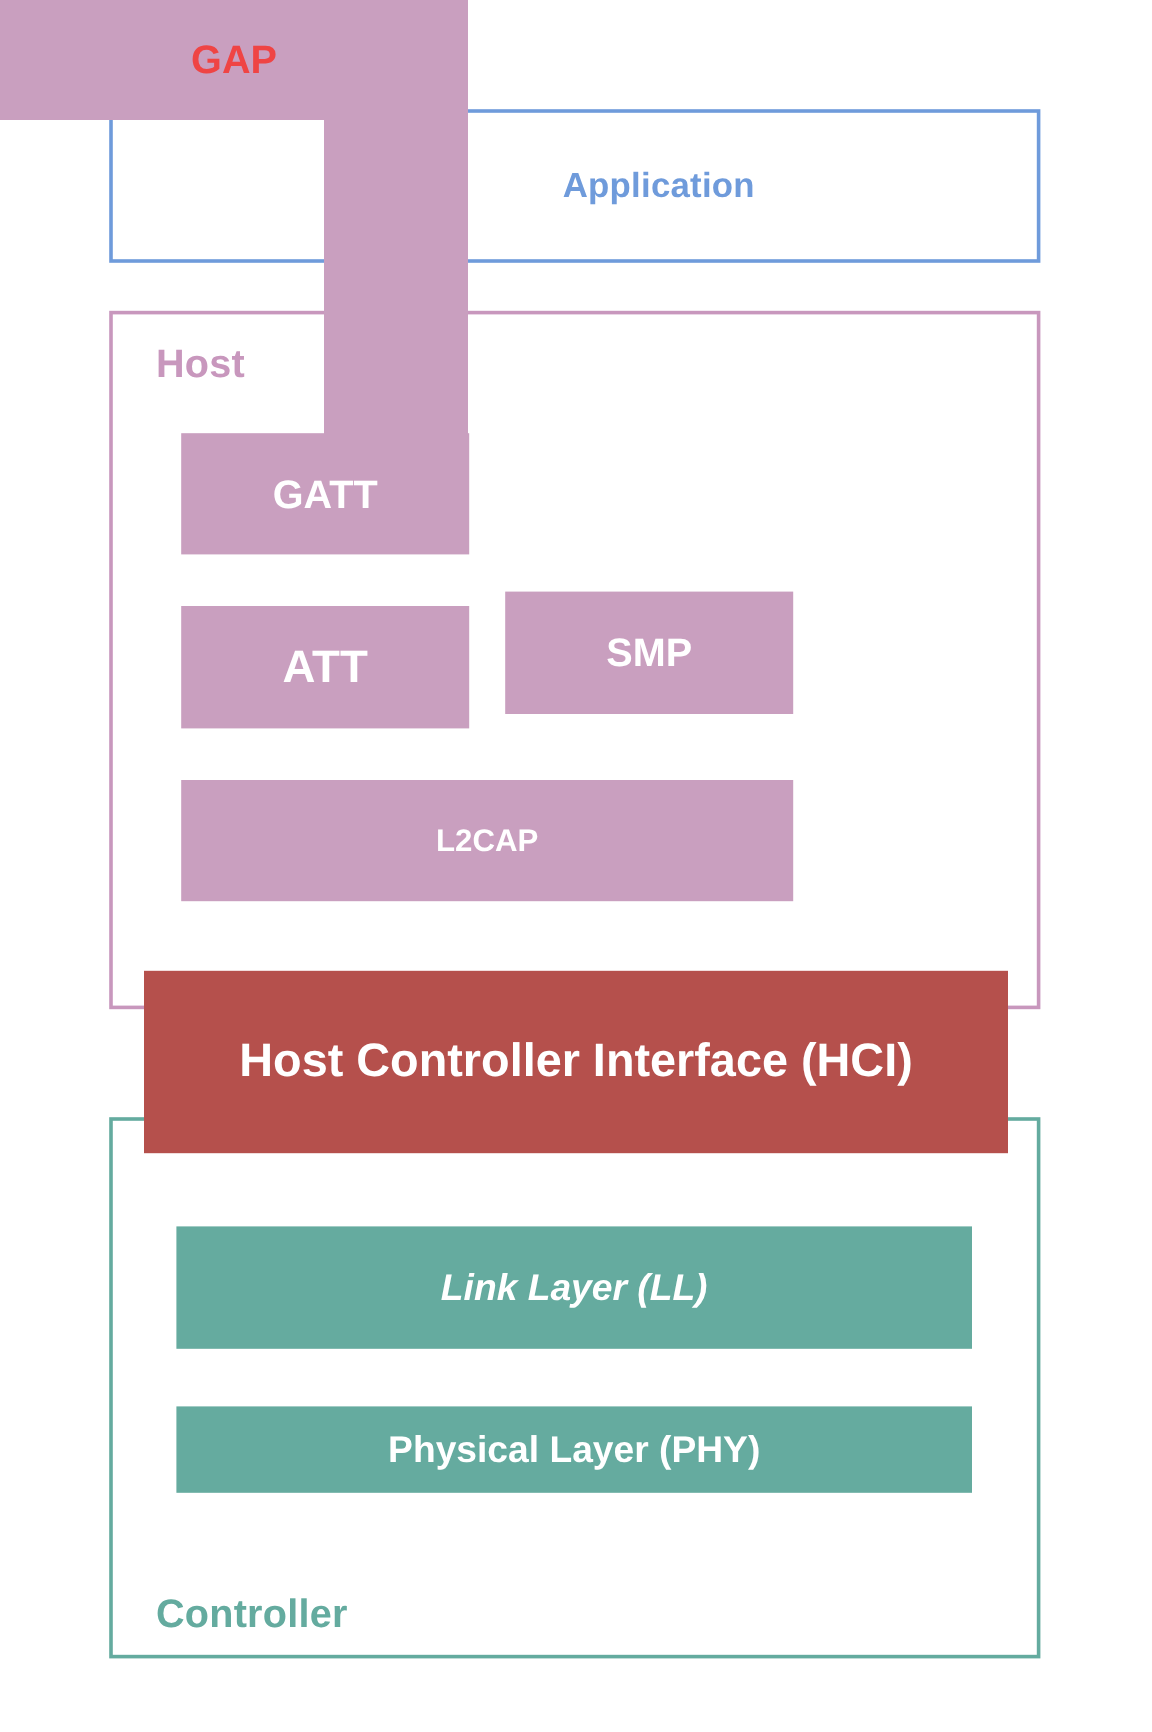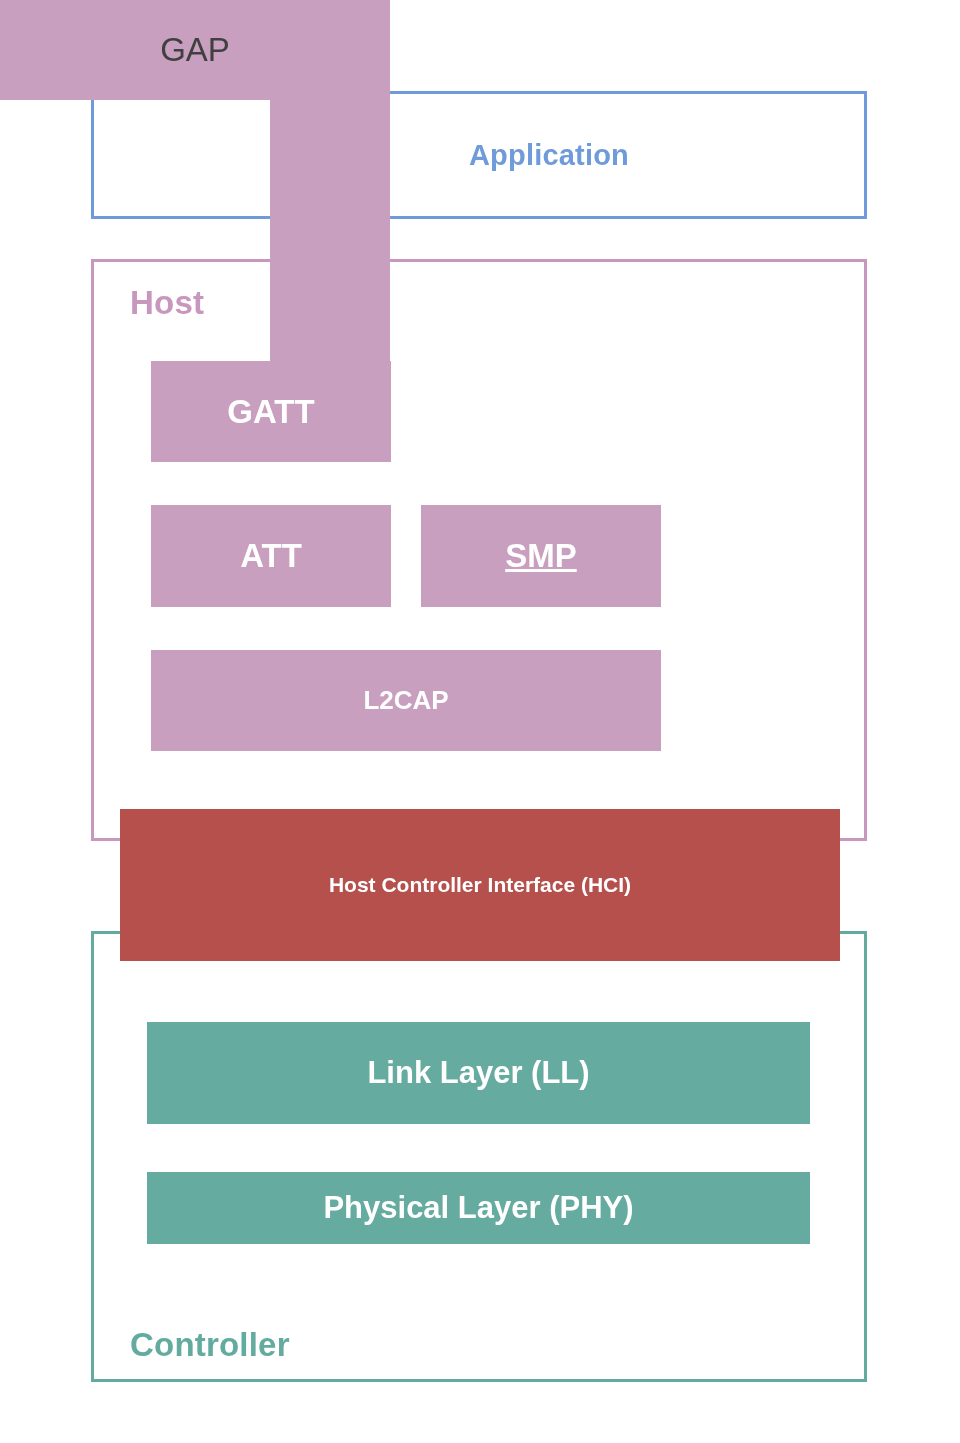--- a/index.html
+++ b/index.html
@@ -86,22 +86,22 @@
     justify-content: center;
     color: #ffffff;
     font-weight: bold;
     white-space: nowrap;
   }
   .block.host-fill  { background: #c99fbf; }
   .block.hci-fill   { background: #b5504c; }
   .block.ctrl-fill  { background: #65ab9f; }
 
   #gatt-block  { left: 151px; top: 361px;  width: 240px; height: 101px; font-size: 33px; }
-  #att-block   { left: 151px; top: 505px;  width: 240px; height: 102px; font-size: 33px; }
-  #smp-block   { left: 421px; top: 505px;  width: 240px; height: 102px; font-size: 33px; text-decoration: underline; }
+  #att-block   { left: 151px; top: 505px;  width: 240px; height: 102px; font-size: 38px; }
+  #smp-block   { left: 421px; top: 493px;  width: 240px; height: 102px; font-size: 33px; }
   #l2cap-block { left: 151px; top: 650px;  width: 510px; height: 101px; font-size: 26px; }
 
   
   #gap-block {
     left: 421px;
     top: 361px;
     width: 390px;
     height: 390px;
     background: transparent;
     display: block;
@@ -124,34 +124,34 @@
   }
   #gap-label {
     position: absolute;
     left: 0;
     top: 0;
     width: 390px;
     height: 100px;
     display: flex;
     align-items: center;
     justify-content: center;
-    color: #404040;
+    color: #ef4444;
     font-size: 33px;
-    font-weight: normal;
+    font-weight: bold;
   }
 
   #hci-block {
     left: 120px;
     top: 809px;
     width: 720px;
     height: 152px;
-    font-size: 21px;
+    font-size: 39px;
     z-index: 5;
   }
-  #ll-block  { left: 147px; top: 1022px; width: 663px; height: 102px; font-size: 31px; }
+  #ll-block  { left: 147px; top: 1022px; width: 663px; height: 102px; font-size: 31px; font-style: italic; }
   #phy-block { left: 147px; top: 1172px; width: 663px; height: 72px; font-size: 31px; }
 </style>
 </head>
 <body>
 
 <div id="canvas">
 
   <div id="application-box" class="group-box"></div>
   <div id="application-label" class="group-label">Application</div>
 

